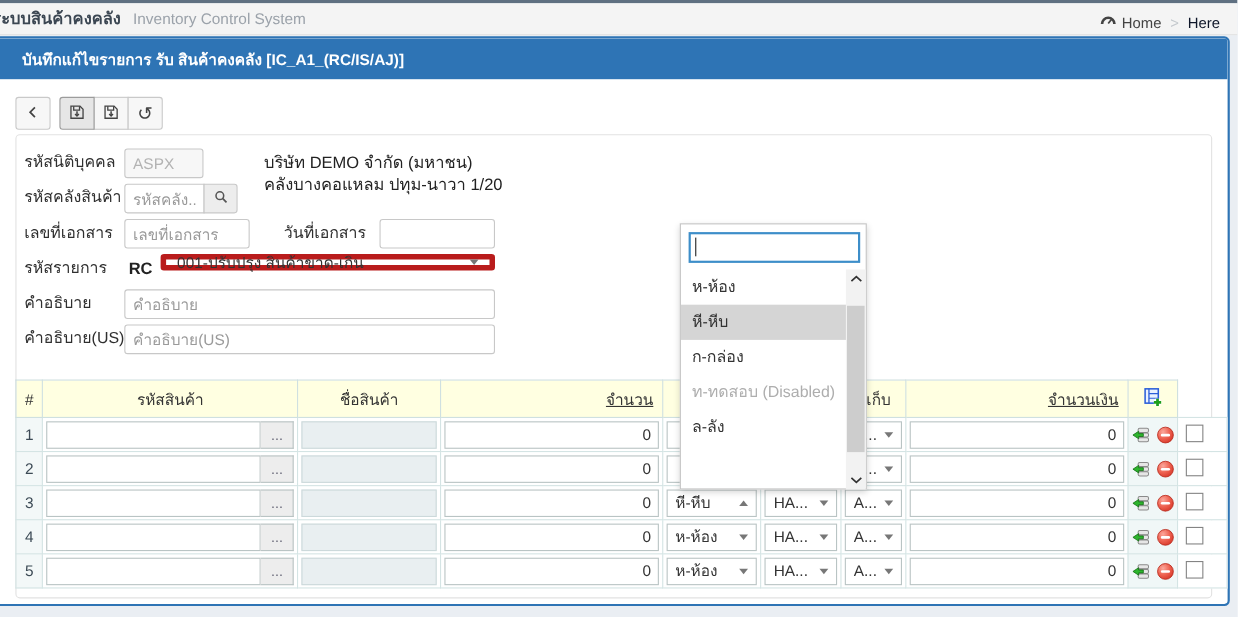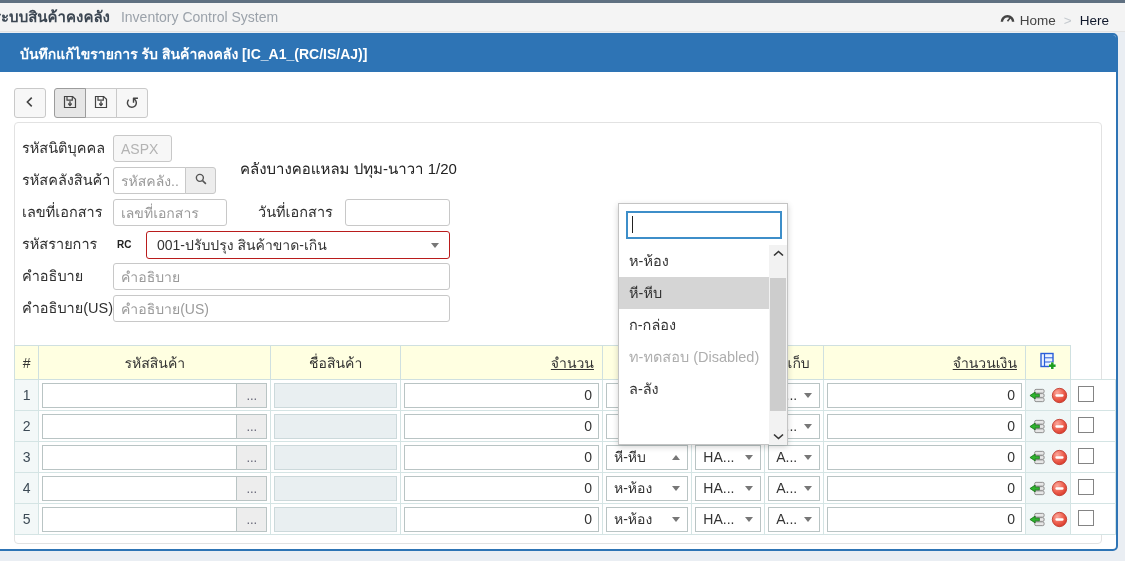--- a/index.html
+++ b/index.html
@@ -37,26 +37,26 @@
   
   .fieldset{position:absolute;left:22px;top:87px;width:1086px;height:420px;border:1px solid #e2e2e2;border-radius:4px;}
   .flabel{position:absolute;height:27px;line-height:27px;color:#2f2f2f;font-size:14.5px;white-space:nowrap;}
   .ftext{position:absolute;height:27px;line-height:27px;color:#222;font-size:15px;white-space:nowrap;}
   .finput{position:absolute;height:27px;box-sizing:border-box;border:1px solid #c8c8c8;border-radius:3px;
     padding:0 7px;font-size:14px;color:#333;background:#fff;font-family:inherit;}
   .finput::placeholder{color:#9a9a9a;opacity:1;}
   .finput:disabled{background:#f7f7f7;color:#b3b3b3;}
   .sq-btn{position:absolute;height:27px;width:31px;box-sizing:border-box;background:#ededed;border:1px solid #c8c8c8;
     border-radius:0 3px 3px 0;display:flex;align-items:center;justify-content:center;cursor:pointer;}
-  .fselect{position:absolute;height:28px;box-sizing:border-box;border:1px solid #b91c1c;border-radius:3px;
+  .fselect{position:absolute;height:15px;box-sizing:border-box;border:5px solid #b91c1c;border-radius:3px;
     background:#fff;display:flex;align-items:center;padding:0 10px;cursor:pointer;}
   .fselect .sel-text{flex:1;color:#333;}
   .caret-down{width:0;height:0;border-left:4px solid transparent;border-right:4px solid transparent;border-top:5px solid #777;}
   .caret-up{width:0;height:0;border-left:4px solid transparent;border-right:4px solid transparent;border-bottom:5px solid #777;}
-  .rc-prefix{position:absolute;height:28px;line-height:28px;font-weight:bold;font-size:10px;color:#222;}
+  .rc-prefix{position:absolute;height:28px;line-height:28px;font-weight:bold;font-size:15px;color:#222;}
 
   
   .table-wrap{position:absolute;left:22px;top:310px;}
   table{border-collapse:collapse;table-layout:fixed;}
   th{background:#ffffe1;border:1px solid #cfe0e0;font-weight:normal;color:#333;height:34px;
     font-size:14px;text-align:center;padding:0;box-sizing:border-box;}
   th.r{text-align:right;padding-right:8px;text-decoration:underline;}
   th.shift{text-align:left;padding-left:46px;overflow:hidden;white-space:nowrap;}
   th.plain{background:transparent;border:none;}
   td{border:1px solid #d4e4e4;height:31px;padding:0;background:#fff;box-sizing:border-box;}
@@ -163,21 +163,22 @@
         </div>
         <div class="btn">
           <span class="undo-glyph">↺</span>
         </div>
       </div>
     </div>
 
     <div class="fieldset"></div>
 
     <span class="flabel" style="left:30px;top:100px">รหัสนิติบุคคล</span>
-    <input class="finput" style="left: 121px; top: 100px; width: 59px;" disabled="" value="ASPX">
+    <input class="finput" style="left: 121px; top: 100px; width: 72px;" disabled="" value="ASPX">
+    <span class="ftext" style="left:248px;top:100px">บริษัท DEMO จำกัด (มหาชน)</span>
 
     <span class="flabel" style="left:30px;top:132px">รหัสคลังสินค้า</span>
     <input class="finput" style="left: 121px; top: 132px; width: 73px; border-radius: 3px 0px 0px 3px;" placeholder="รหัสคลัง...">
     <div class="sq-btn" style="left:193px;top:132px">
       <span>
         <svg width="14" height="14" viewBox="0 0 16 16">
           <circle cx="6.7" cy="6.7" r="4" fill="none" stroke="#555" stroke-width="1.6"></circle>
           <line x1="9.8" y1="9.8" x2="13.6" y2="13.6" stroke="#555" stroke-width="1.8"></line>
         </svg>
       </span>

